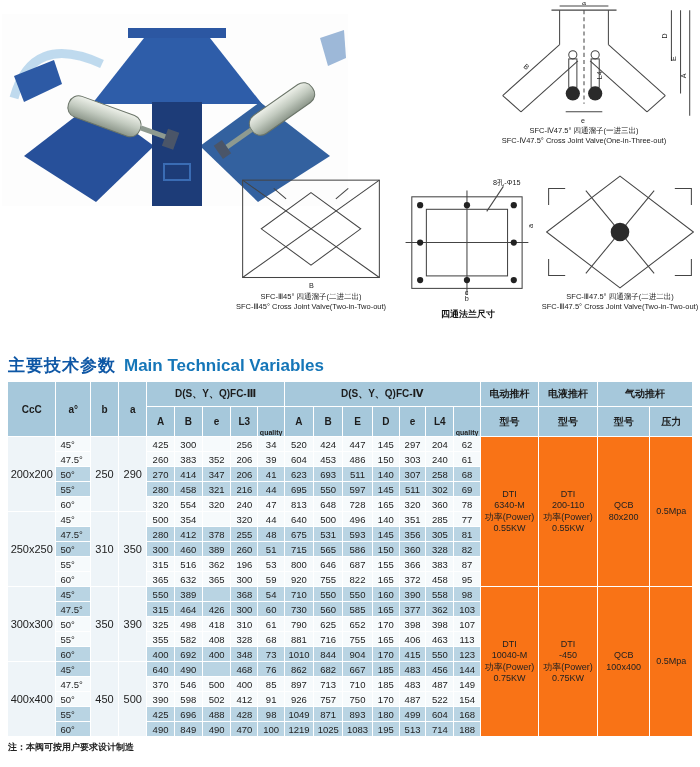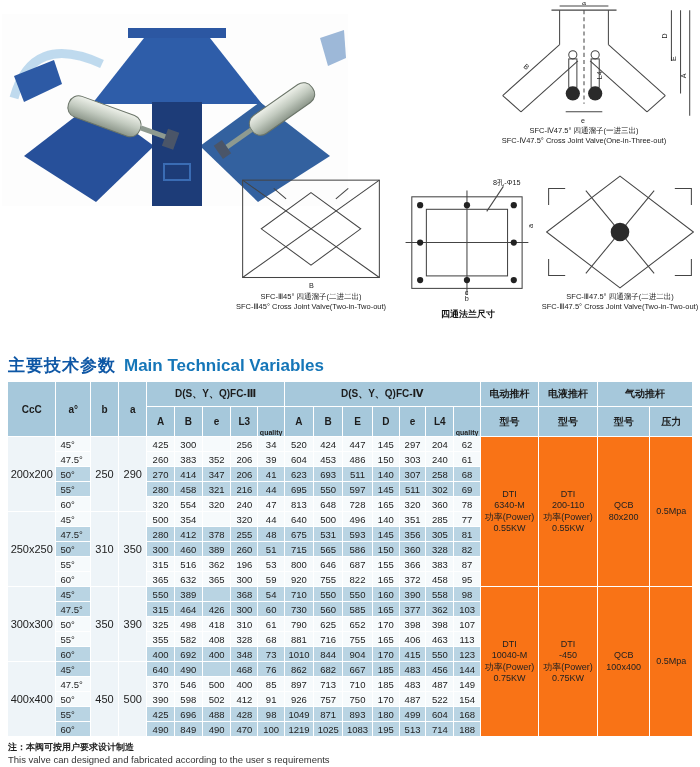--- a/index.html
+++ b/index.html
@@ -584,15 +584,14 @@
           <td class="hl">195</td>
           <td class="hl">513</td>
           <td class="hl">714</td>
           <td class="hl">188</td>
         </tr>
       </tbody>
   </table>
 
   <div class="notes">
     <div class="zh">注：本阀可按用户要求设计制造</div>
-    <div class="en">This valve can designed and fabricated according to the user s requirements</div>
   </div>
 </div>
 
 </body></html>

